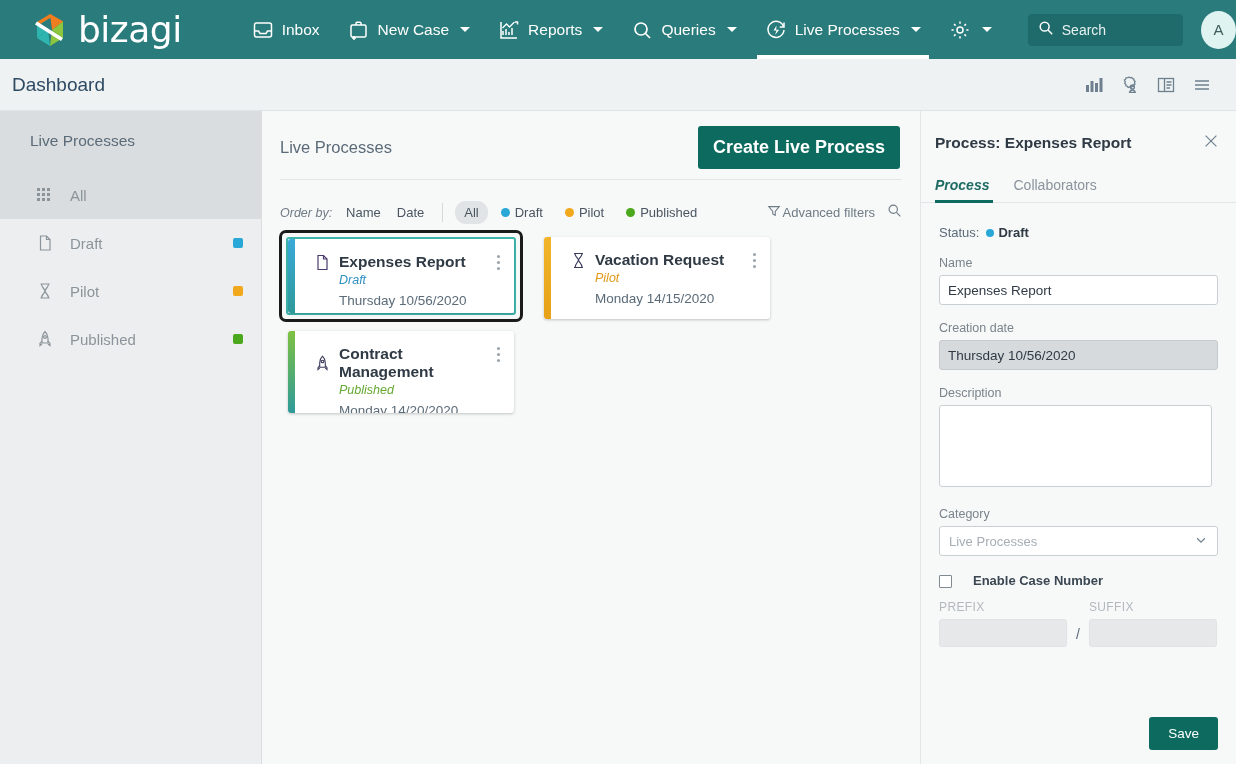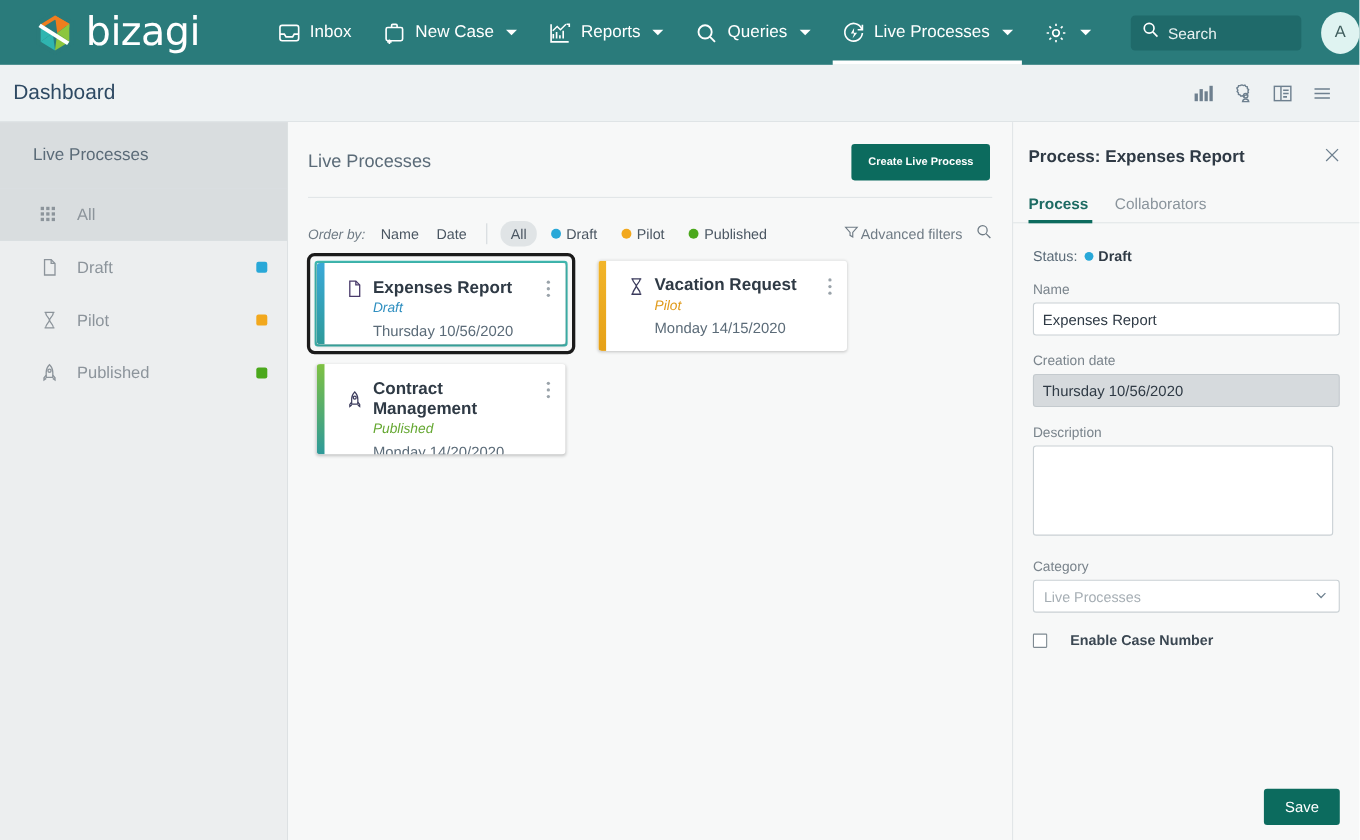--- a/index.html
+++ b/index.html
@@ -87,21 +87,21 @@
   .main {
     position: absolute; top: 111px; left: 262px; width: 658px; height: 653px;
     background: #f7f8f8;
   }
   .main-head {
     display: flex; align-items: center; padding: 16px 20px 0 18px; height: 56px;
   }
   .main-title { font-size: 16.5px; color: #5b6b78; }
   .btn-create {
     margin-left: auto; background: #0c6b5e; color: #fff;
-    font-size: 10px; font-weight: bold; border: none; border-radius: 3px;
+    font-size: 18px; font-weight: bold; border: none; border-radius: 3px;
     padding: 11px 15px; cursor: pointer;
   }
   .filterbar {
     display: flex; align-items: center; gap: 0;
     margin: 12px 18px 0 18px; padding-top: 28px;
     border-top: 1px solid #e2e6e8; height: 38px; text-align: right;
   }
   .orderby { font-size: 12.5px; color: #6f7b85; font-style: italic; margin-right: 14px; }
   .ob-link { font-size: 13px; color: #4a5662; margin-right: 16px; cursor: pointer; }
   .fbar-sep { width: 1px; height: 19px; background: #d4d9dc; margin: 0 12px 0 2px; }
@@ -159,21 +159,21 @@
   .rp-title { font-size: 15.5px; color: #2f3a45; font-weight: bold; }
   .rp-close { margin-left: auto; cursor: pointer; }
   .rp-tabs1 {
     display: flex; gap: 0; padding: 0 14px; margin-top: 12px;
     border-bottom: 1px solid #e2e6e8;
   }
   .rp-tab {
     font-size: 14px; color: #8a949c; padding: 6px 12px 9px 12px;
     cursor: pointer; position: relative;
   }
-  .rp-tab:first-child { padding-left: 0; }
+  .rp-tab:first-child { padding-left: 0; font-style: italic; }
   .rp-tab.active { color: #1d6b63; font-weight: bold; }
   .rp-tab.active::after {
     content: ""; position: absolute; left: 0; right: 8px; bottom: -1px;
     height: 3px; background: #0c6b5e;
   }
   .rp-tabs2 { display: flex; padding: 0 14px; margin-top: 14px; border-bottom: 1px solid #e2e6e8; }
 
   .form { padding: 22px 18px 0 18px; }
   .status-row { font-size: 13px; color: #5b6b78; display: flex; align-items: center; gap: 7px; }
   .status-row .sdot { width: 8px; height: 8px; border-radius: 50%; display: inline-block; }
@@ -570,16 +570,27 @@
           <path d="M3.5 6l4.5 4.5L12.5 6"></path>
         </svg>
       </span>
     </div>
 
     <div class="chk-row">
       <span class="chk-box"></span>
       <span class="chk-label">Enable Case Number</span>
     </div>
 
+    <div class="ps-row">
+      <div class="ps-col">
+        <div class="ps-label">PREFIX</div>
+        <div class="ps-input"></div>
+      </div>
+      <span class="ps-slash">/</span>
+      <div class="ps-col">
+        <div class="ps-label">SUFFIX</div>
+        <div class="ps-input"></div>
+      </div>
+    </div>
   </div>
 
   <button class="btn-save">Save</button>
 </div>
 
 </body></html>

